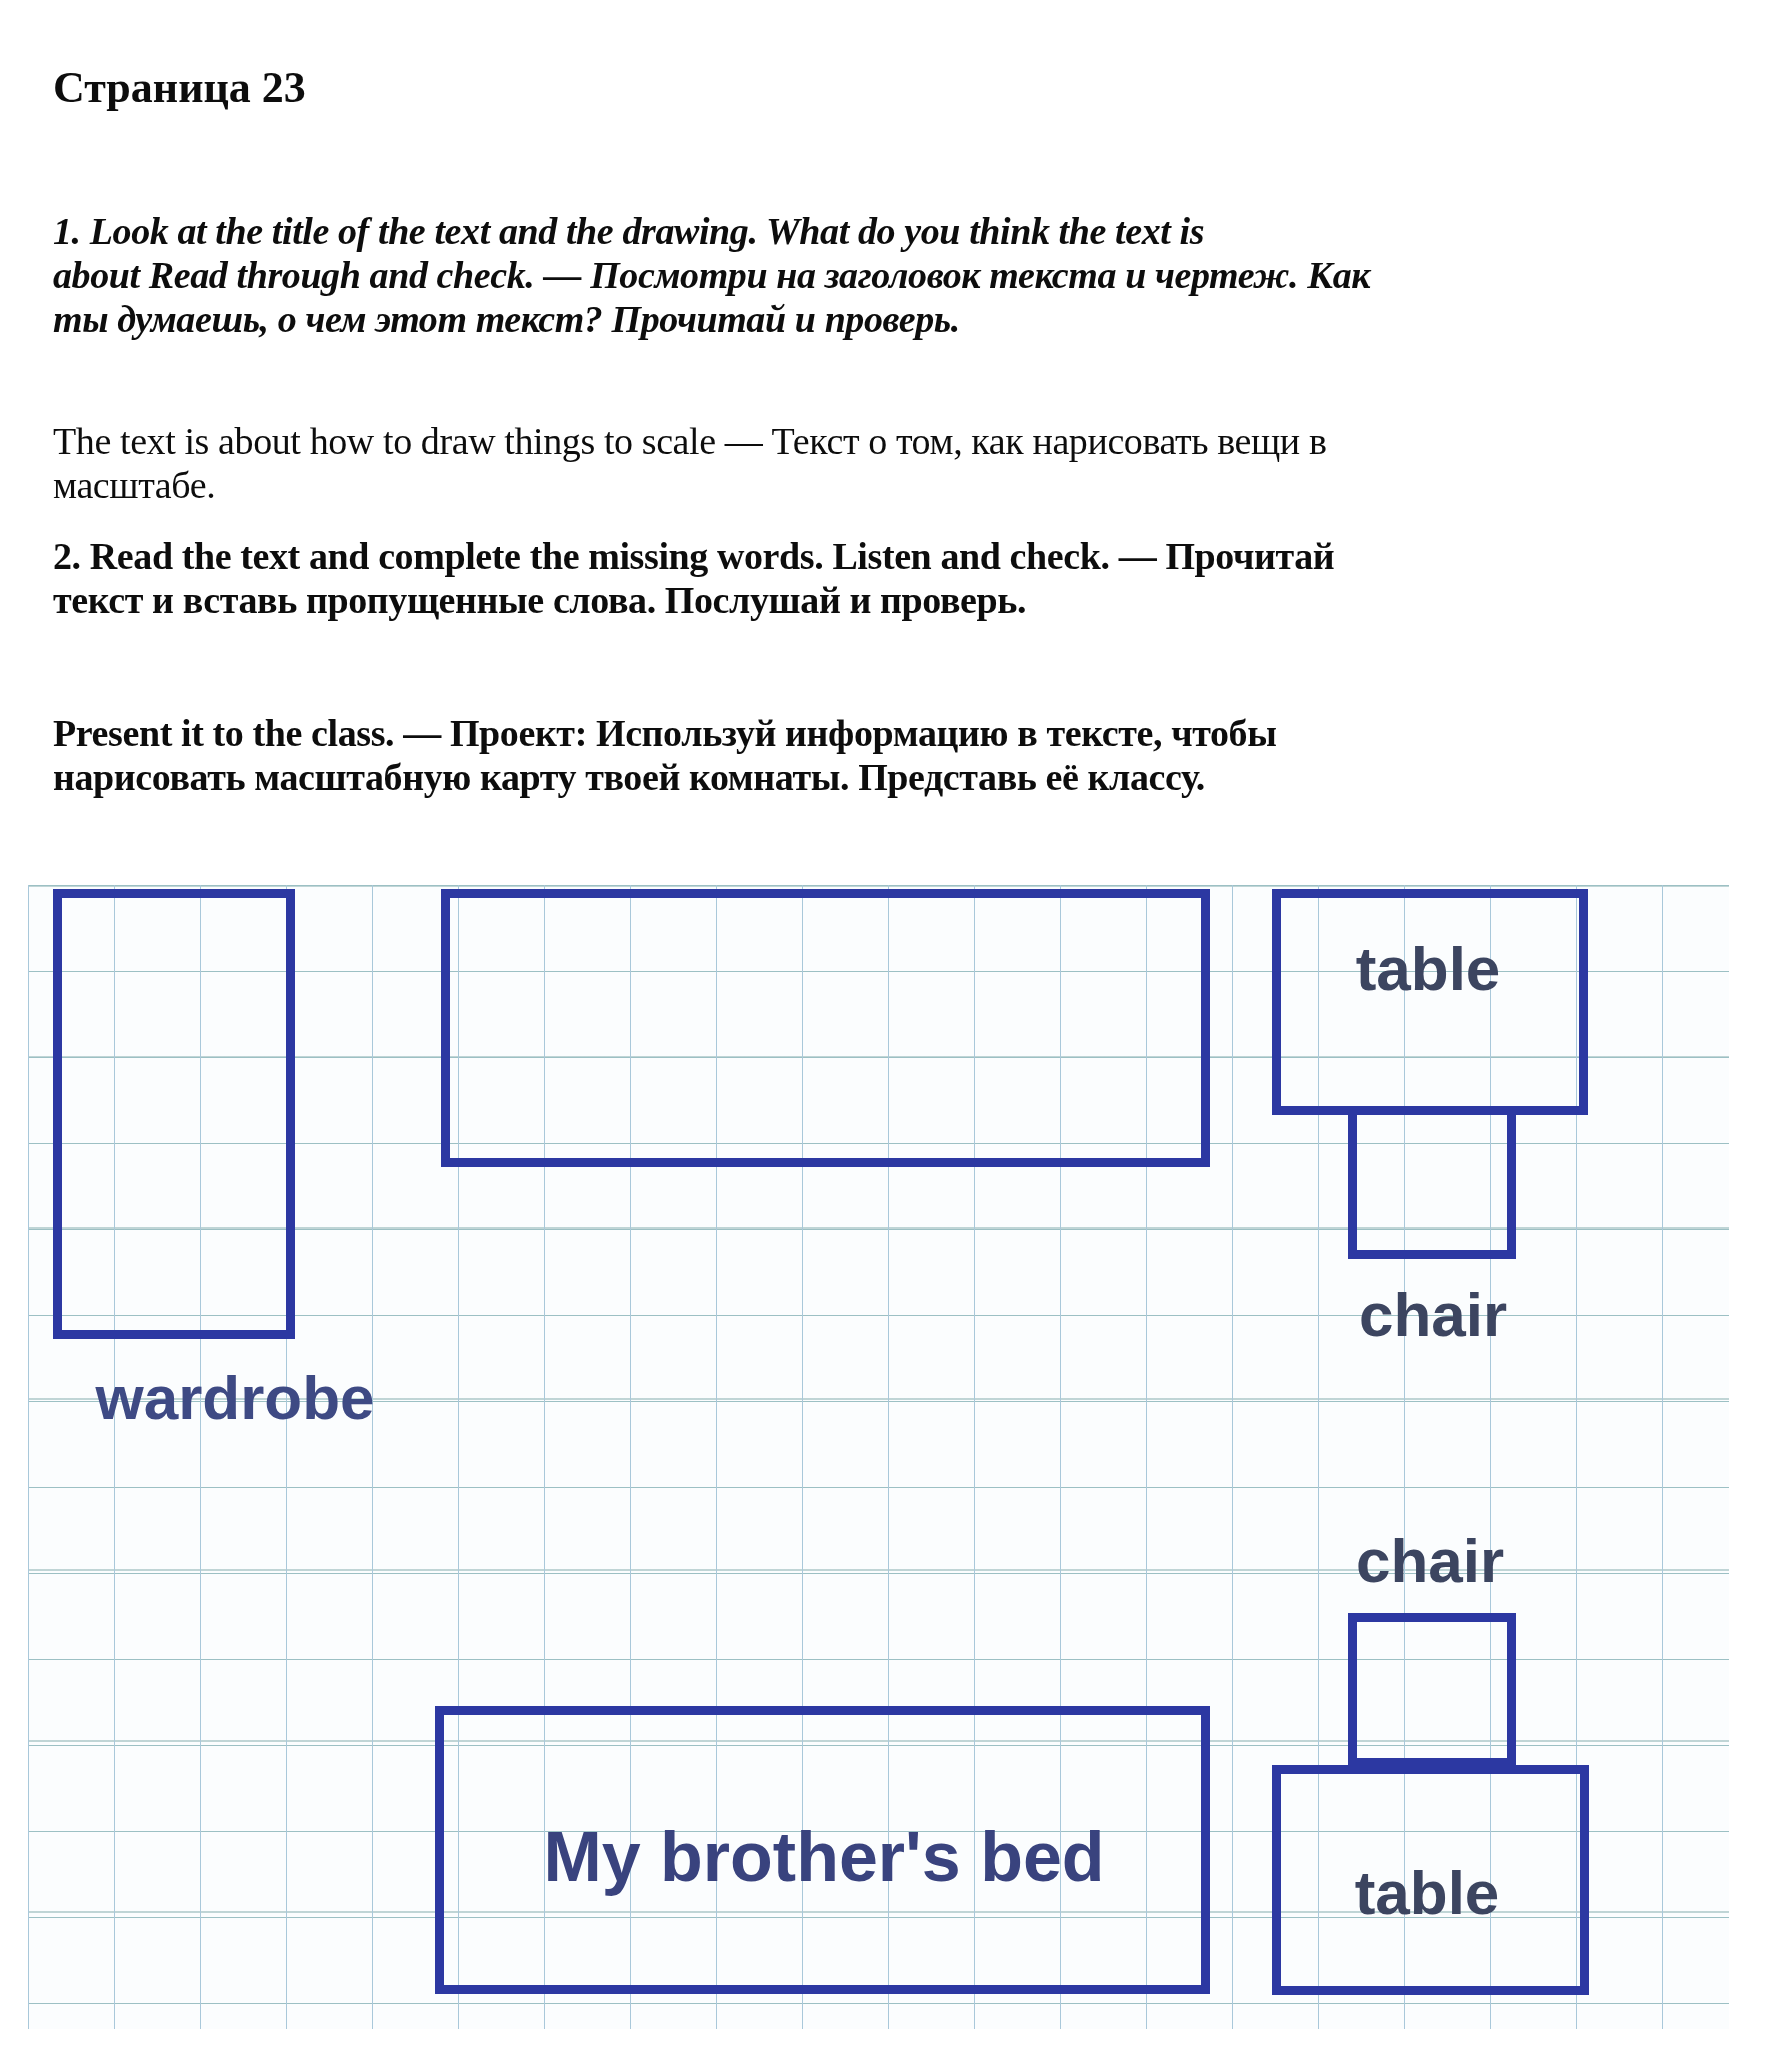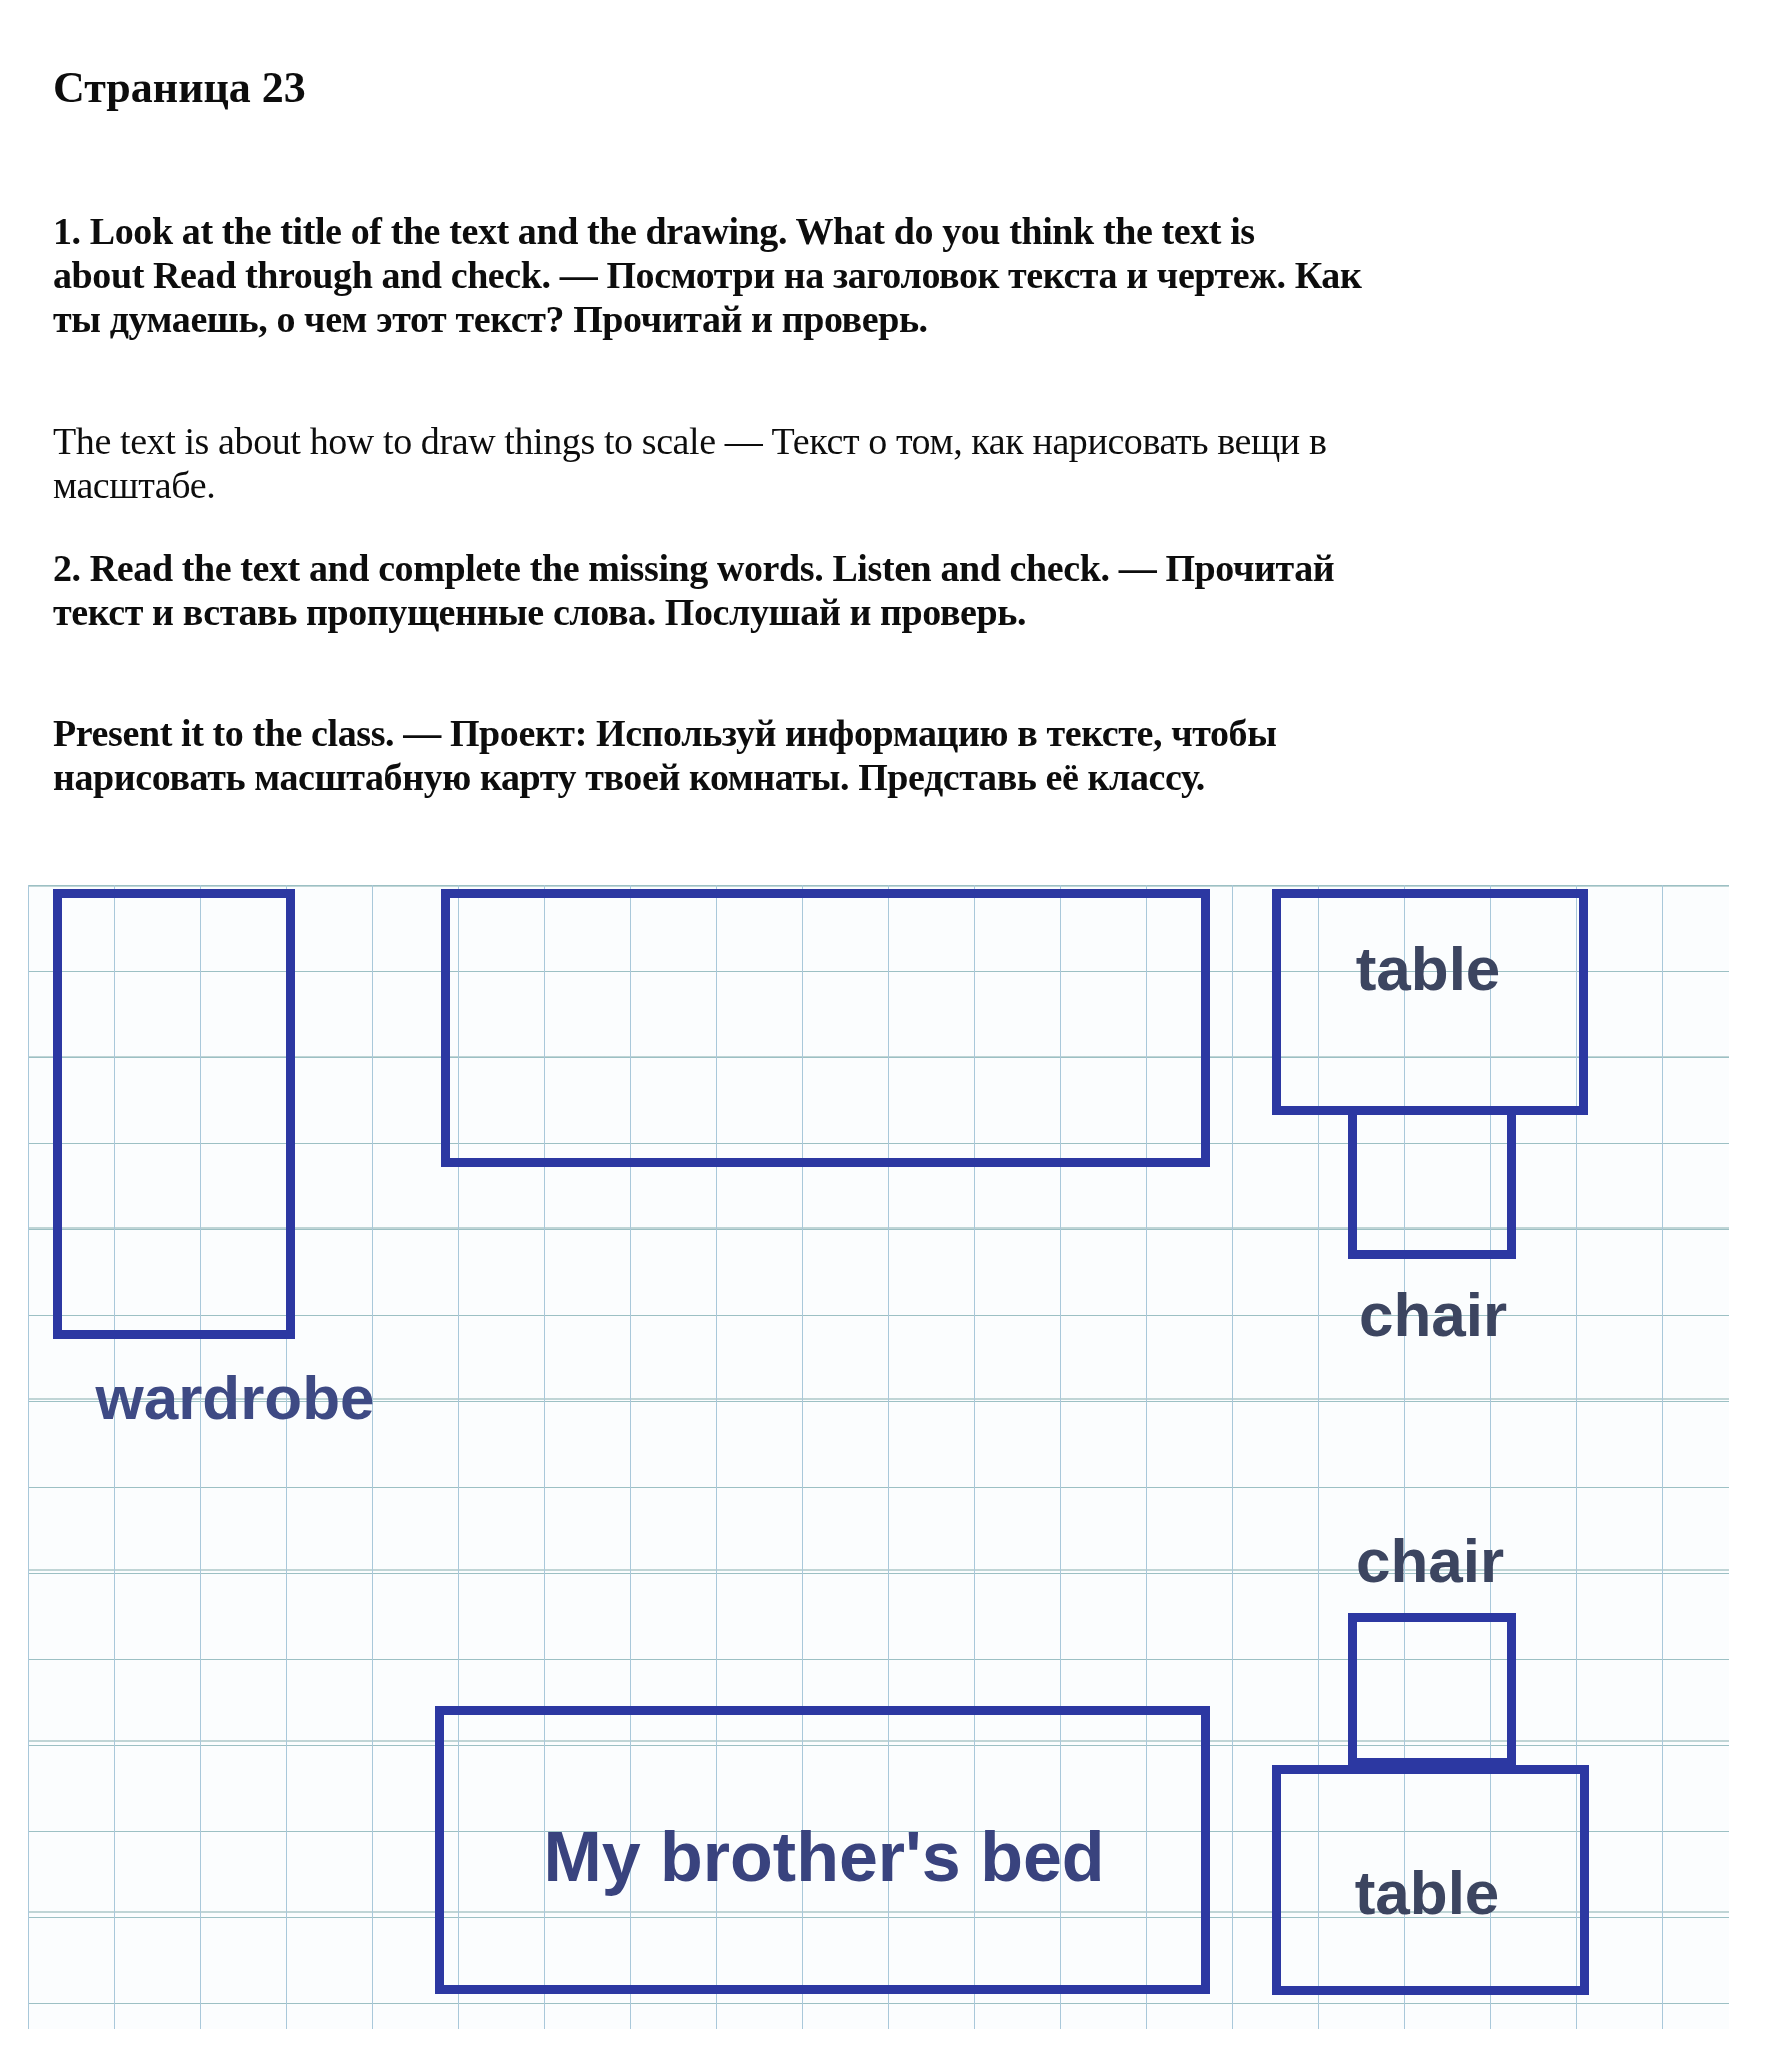--- a/index.html
+++ b/index.html
@@ -16,23 +16,23 @@
     font-size:44px;font-weight:bold;
   }
   .para{
     position:absolute;left:53px;width:1684px;
   }
   .para .line{
     font-size:38px;line-height:44px;letter-spacing:-0.4px;
     white-space:nowrap;
   }
   .para.bold .line{font-weight:bold;}
-  #p1{top:209px;}
+  #p1{top:209px;font-style:italic;}
   #answer{top:419px;}
-  #p2{top:546px;}
+  #p2{top:534px;}
   #p3{top:711px;}
 
   
   .graph{
     position:absolute;left:28px;top:885px;width:1701px;height:1144px;
     background-color:#fbfdfe;
     background-image:
       linear-gradient(to right, #a9c8da 1.4px, transparent 1.4px),
       linear-gradient(to bottom, #9cc0c4 1.4px, transparent 1.4px),
       linear-gradient(to bottom, rgba(143,180,180,0.55) 2.1px, transparent 2.1px);

